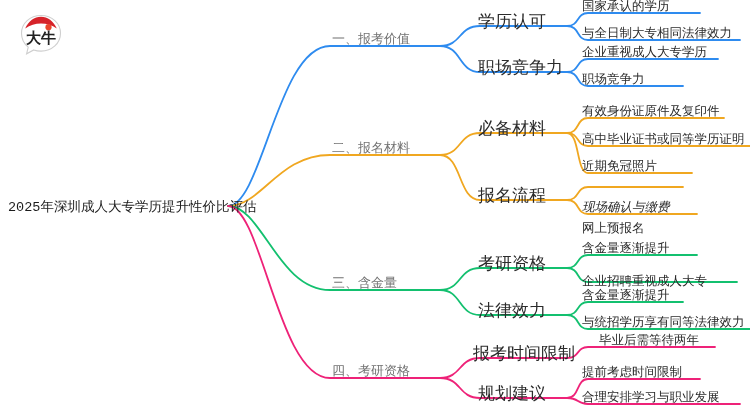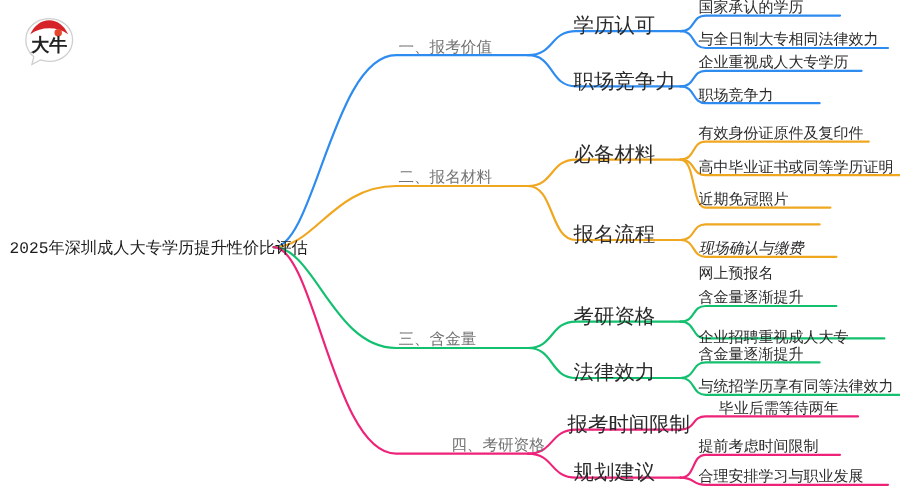--- a/index.html
+++ b/index.html
@@ -180,20 +180,20 @@
 <div class="map-text branch-text" style="left:332px; top:274px;">三、含金量</div>
 
 <div class="map-text mid-text" style="left:478px; top:252px;">考研资格</div>
 <div class="map-text mid-text" style="left:478px; top:299px;">法律效力</div>
 
 <div class="map-text leaf-text" style="left:582px; top:240px;">含金量逐渐提升</div>
 <div class="map-text leaf-text" style="left:582px; top:249px;margin-top:24px;">企业招聘重视成人大专</div>
 <div class="map-text leaf-text" style="left:582px; top:287px;">含金量逐渐提升</div>
 <div class="map-text leaf-text" style="left:582px; top:314px;">与统招学历享有同等法律效力</div>
 
-<div class="map-text branch-text" style="left:332px; top:362px;margin-left:44px;">四、考研资格</div>
+<div class="map-text branch-text" style="left:332px; top:362px;">四、考研资格</div>
 
 <div class="map-text mid-text" style="left:473px; top:342px;">报考时间限制</div>
 <div class="map-text mid-text" style="left:478px; top:382px;">规划建议</div>
 
 <div class="map-text leaf-text" style="left:599px; top:332px;">毕业后需等待两年</div>
 <div class="map-text leaf-text" style="left:582px; top:364px;">提前考虑时间限制</div>
 <div class="map-text leaf-text" style="left:582px; top:389px;">合理安排学习与职业发展</div>
 
 </body></html>

